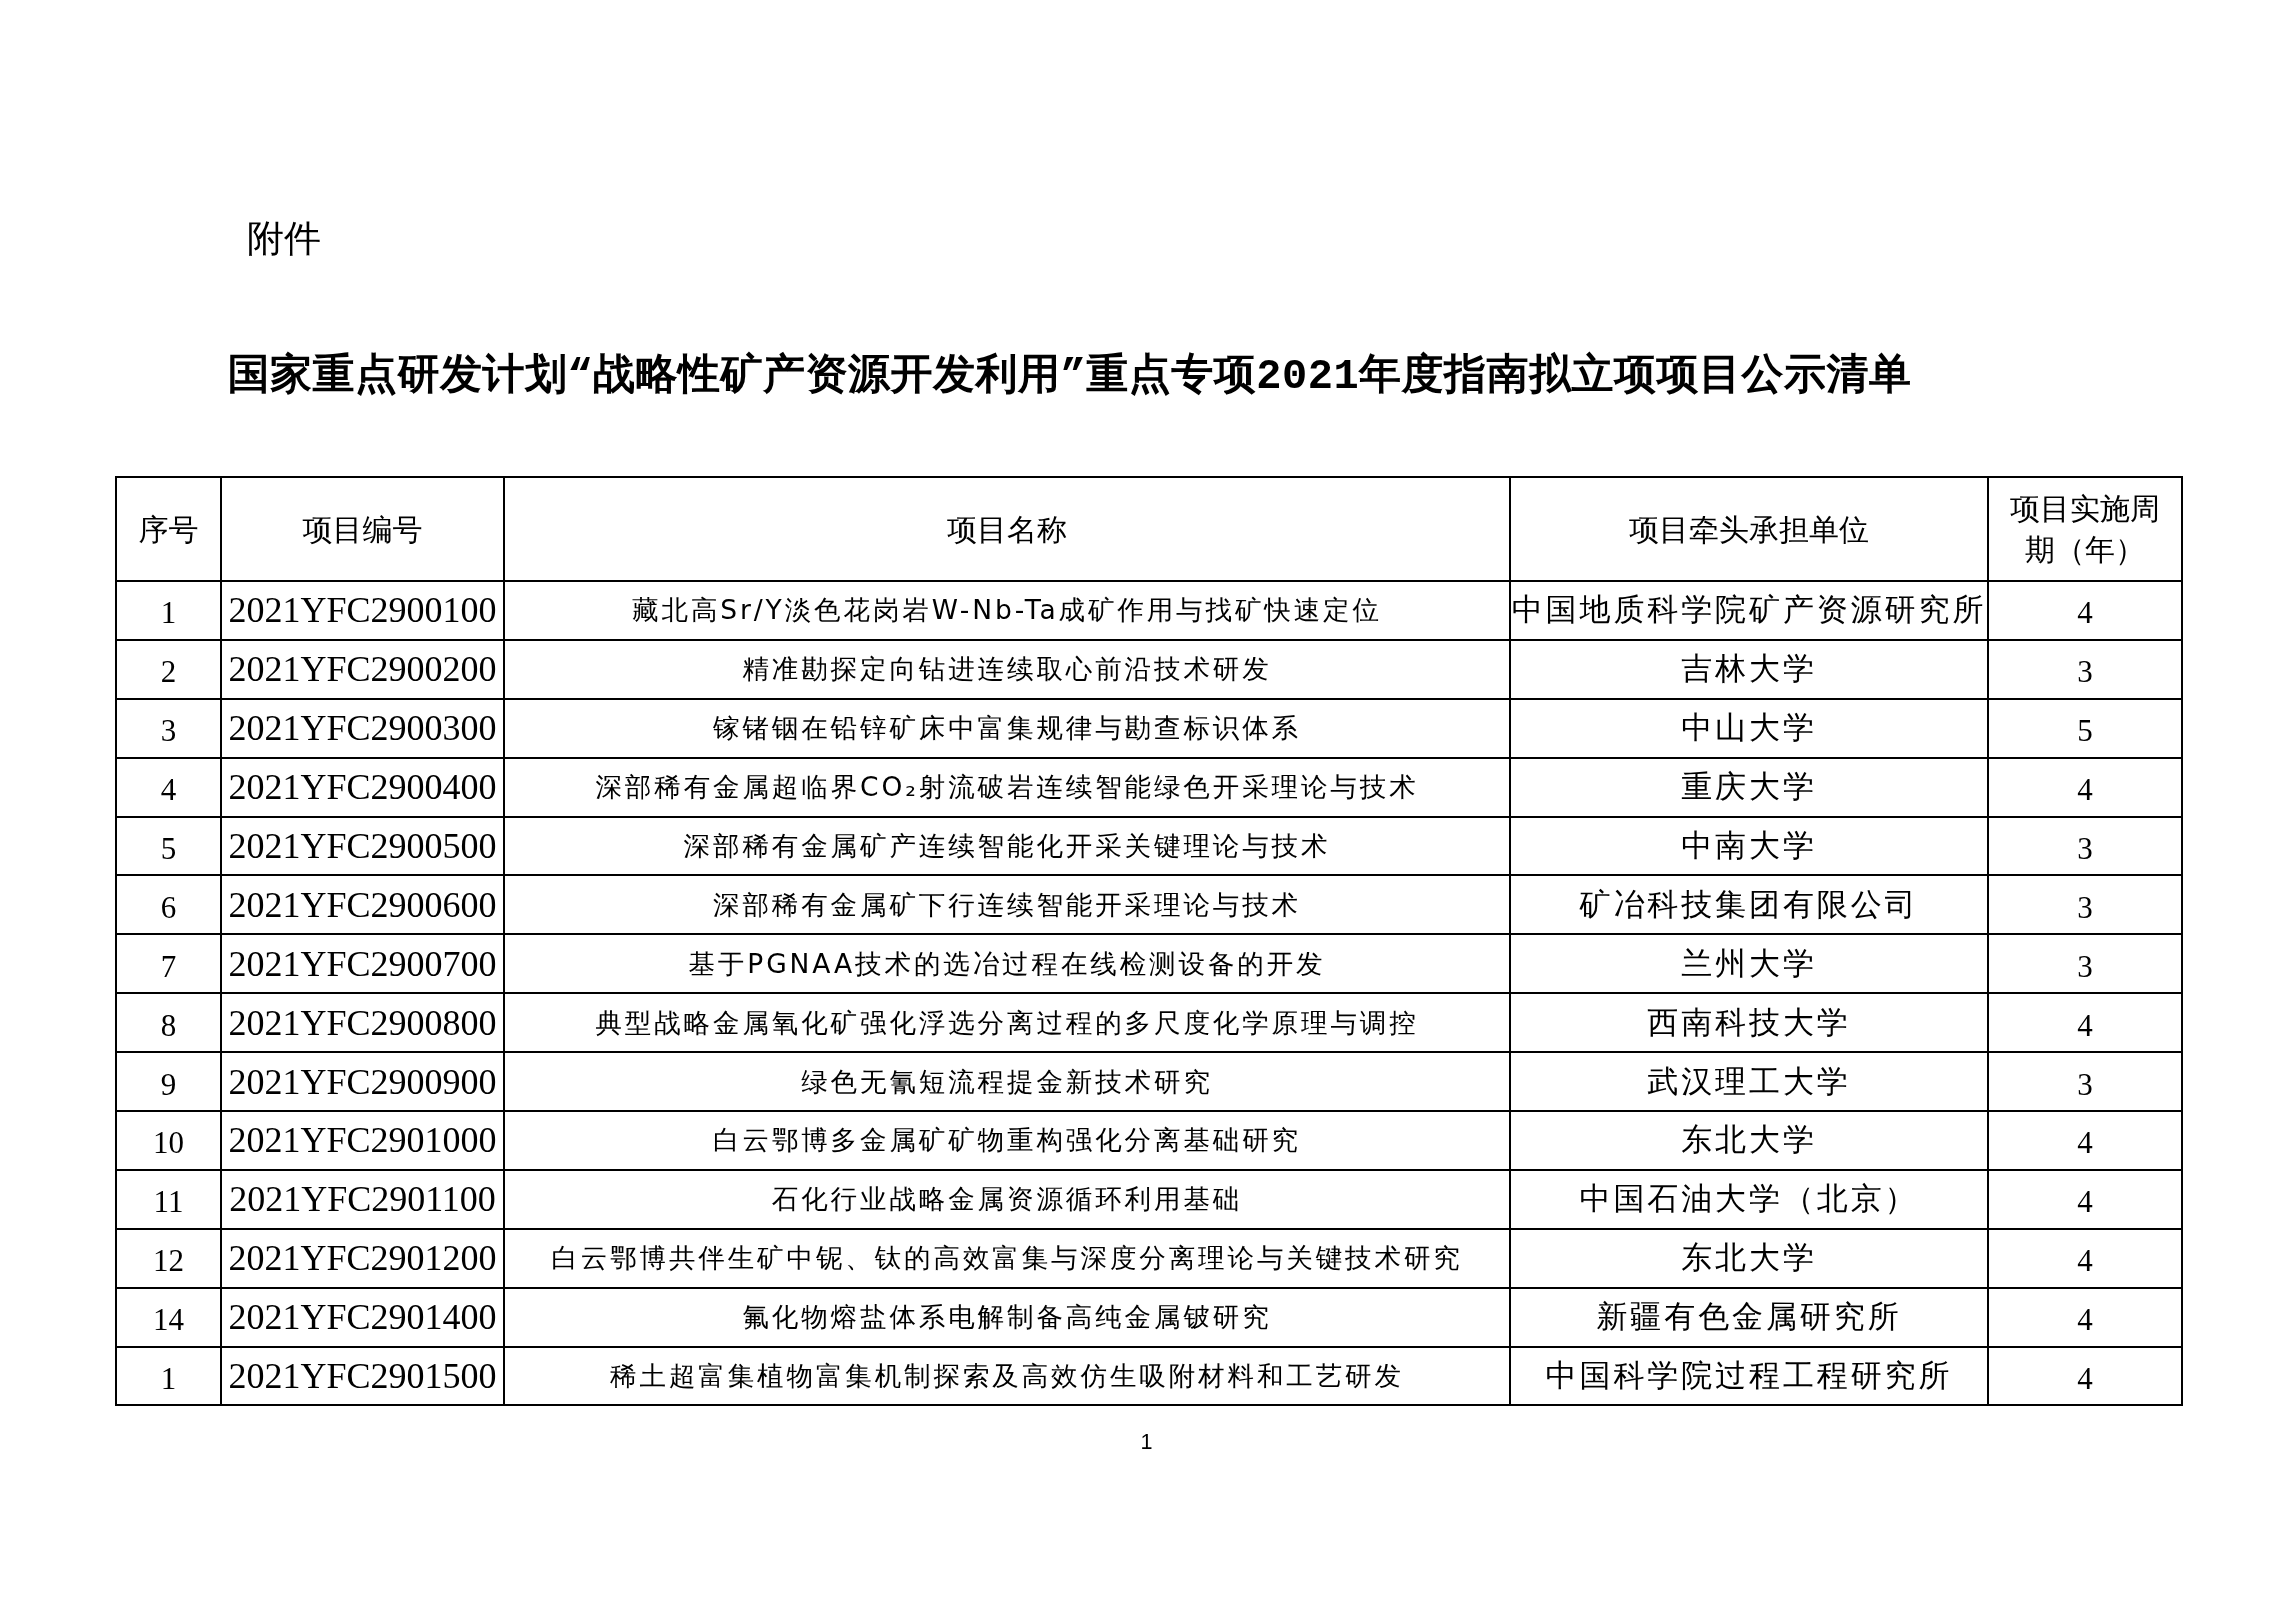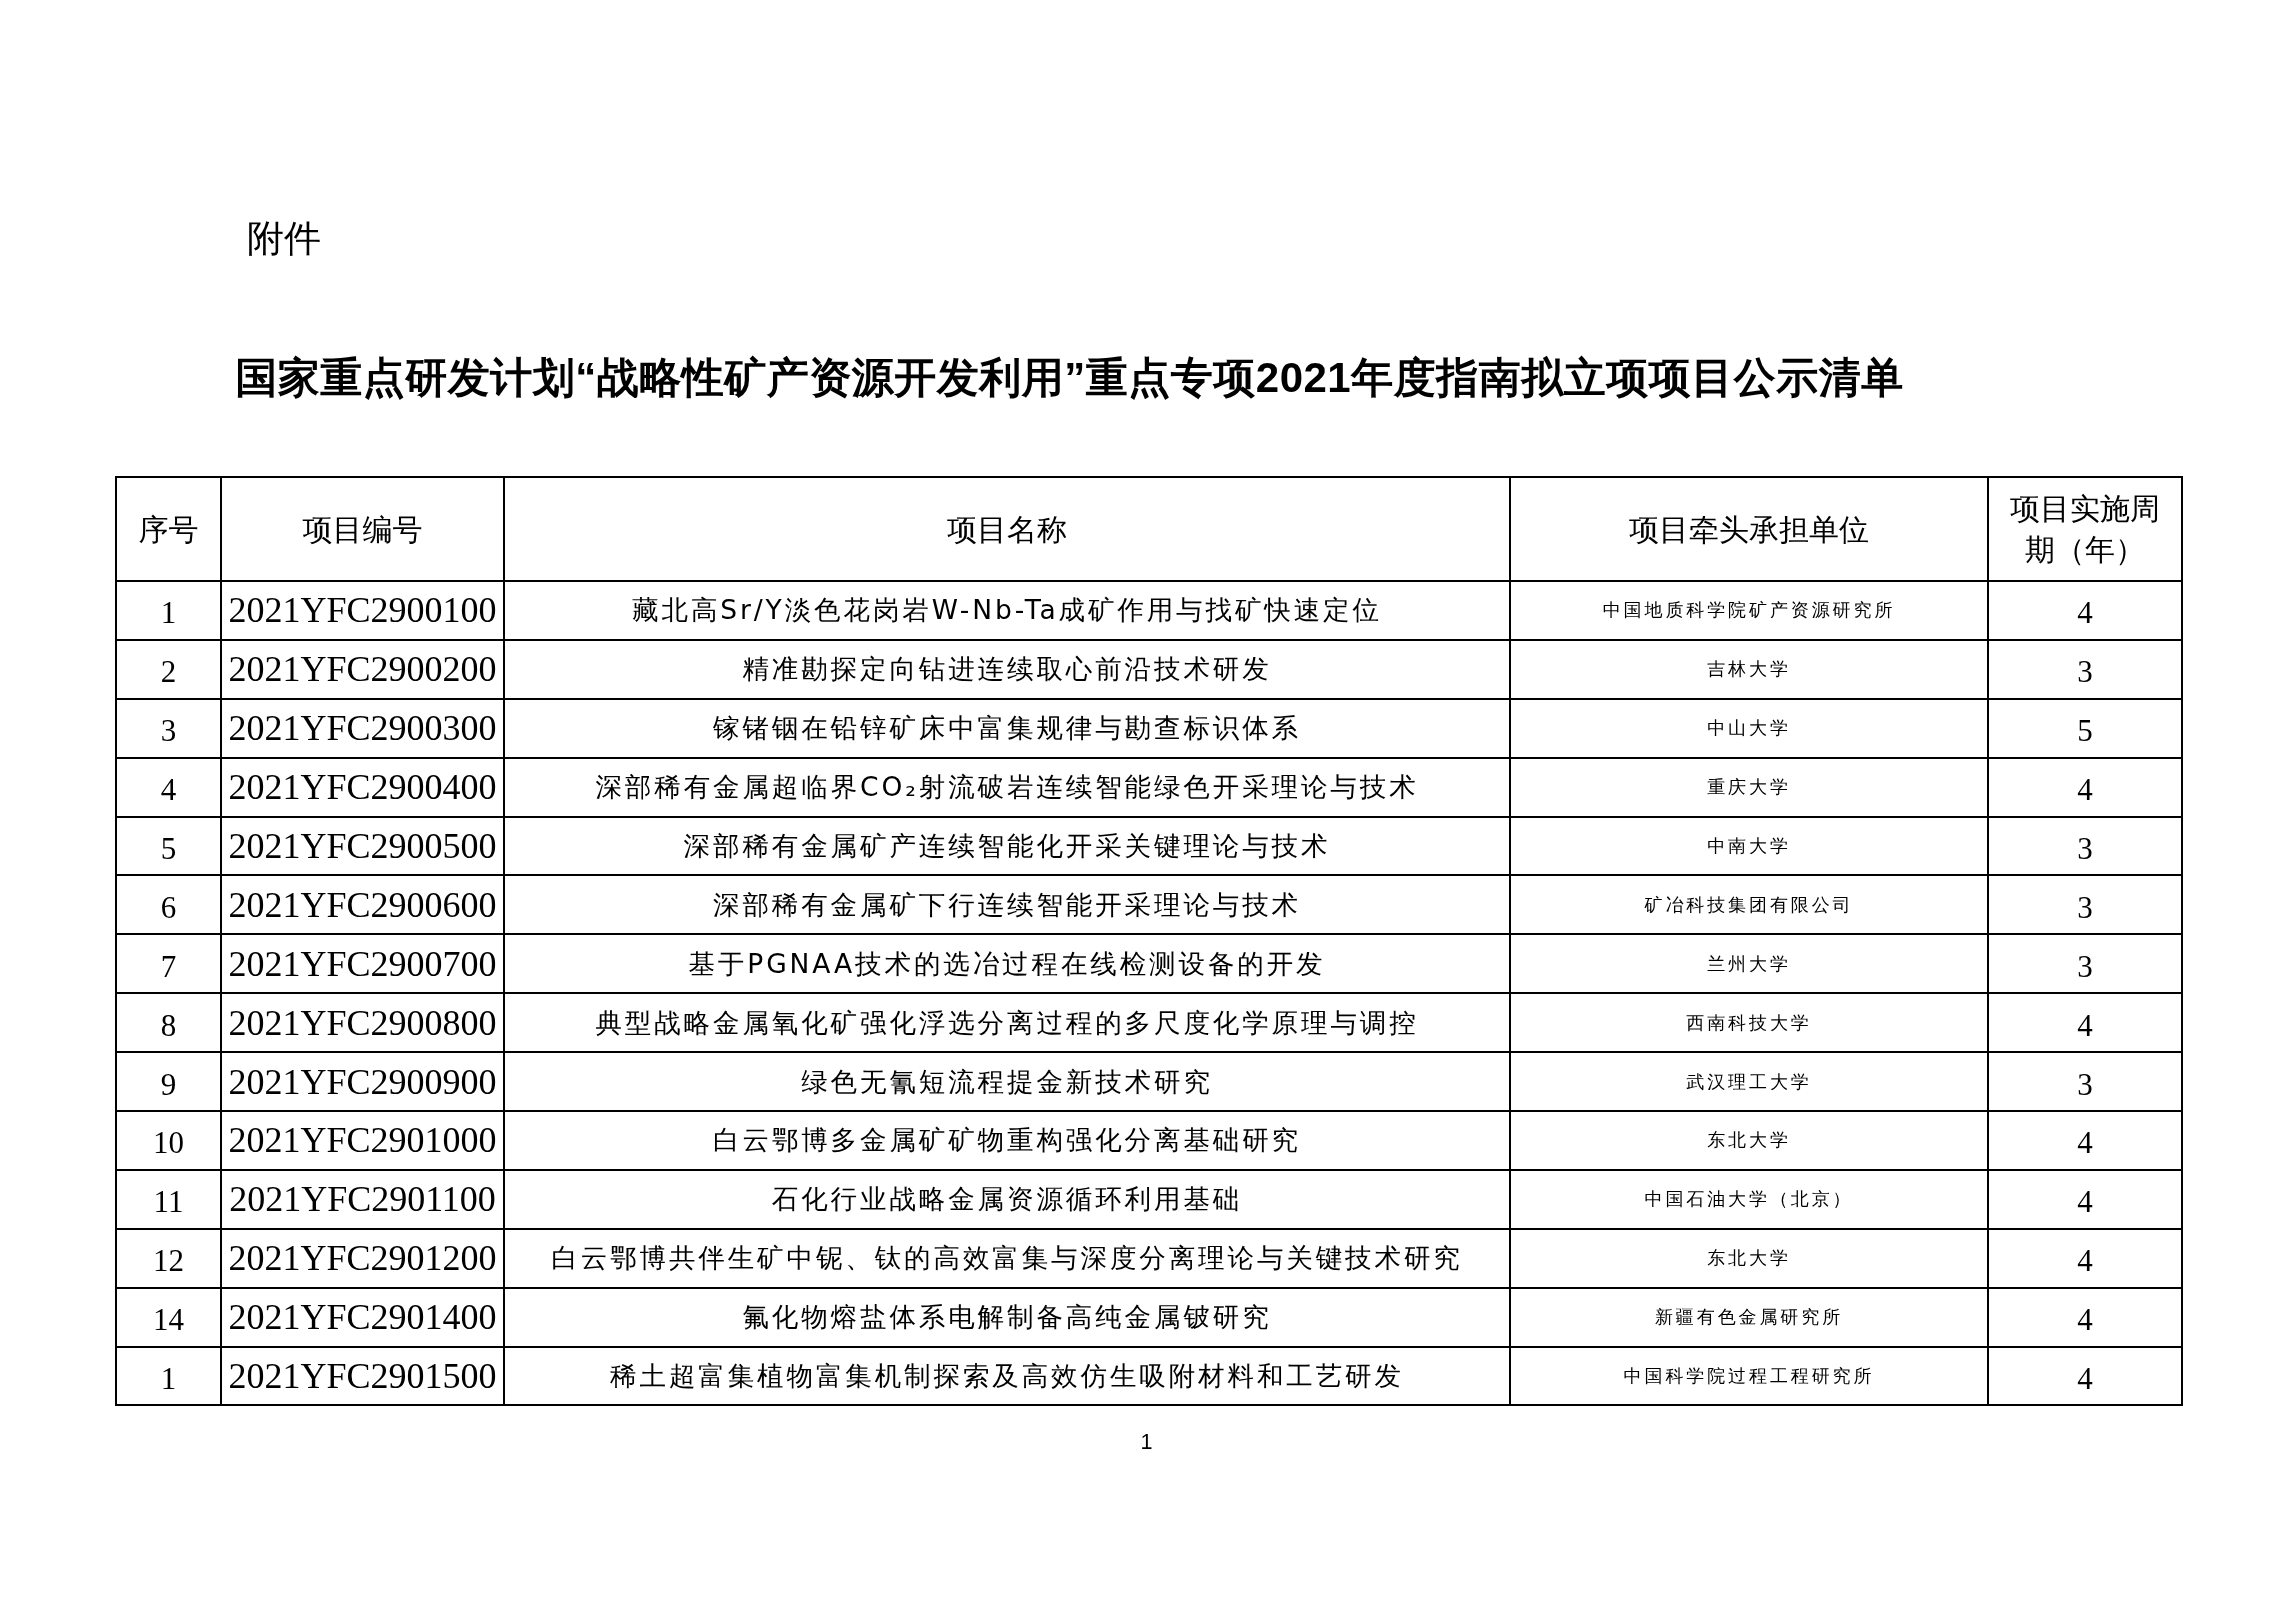--- a/index.html
+++ b/index.html
@@ -3,40 +3,40 @@
 <meta charset="utf-8">
 <style>
   html, body { margin: 0; padding: 0; background: #ffffff; }
   body { width: 2293px; height: 1621px; position: relative; overflow: hidden; color: #000; }
   .attach {
     position: absolute; left: 247px; top: 211px;
     font-family: Liberation Serif, serif; font-size: 37px; line-height: 55px; text-align: center;
   }
   .title {
     position: absolute; left: 0; width: 2139px; top: 348px; text-align: center;
-    font-family: Liberation Sans, sans-serif; font-weight: bold; font-size: 42px; line-height: 59px;
+    font-family: Liberation Mono, monospace; font-weight: bold; font-size: 42px; line-height: 59px;
     letter-spacing: 0.5px;
   }
   table.list {
     position: absolute; left: 115px; top: 476px;
     width: 2066px; border-collapse: collapse; table-layout: fixed; padding-left: 16px;
   }
   table.list th, table.list td {
     border: 2.9px solid #000; text-align: center; vertical-align: middle; padding: 0;
     overflow: hidden; white-space: nowrap;
   }
   table.list th {
     height: 102px; font-family: "DejaVu Sans", sans-serif; font-weight: normal;
     font-size: 30px; line-height: 41px;
   }
   table.list td { height: 51px; }
   .c-no { font-family: "Liberation Serif", serif; font-size: 31px; padding-top: 5.9px !important; }
   .c-code { font-family: "Liberation Serif", serif; font-size: 36px; }
   .c-name { font-family: "DejaVu Sans", sans-serif; font-size: 26.5px; letter-spacing: 2.9px; }
-  .c-unit { font-family: "DejaVu Sans", sans-serif; font-size: 18px; letter-spacing: 2.9px; }
+  .c-unit { font-family: "DejaVu Sans", sans-serif; font-size: 31px; letter-spacing: 2.9px; }
   .c-period { font-family: "Liberation Serif", serif; font-size: 31px; padding-top: 5.9px !important; }
   .pageno {
     position: absolute; left: 0; width: 2293px; top: 1429px; text-align: center;
     font-family: "Liberation Sans", sans-serif; font-size: 21.6px;
   }
 </style>
 </head>
 <body>
 
 <div class="attach">附件</div>

